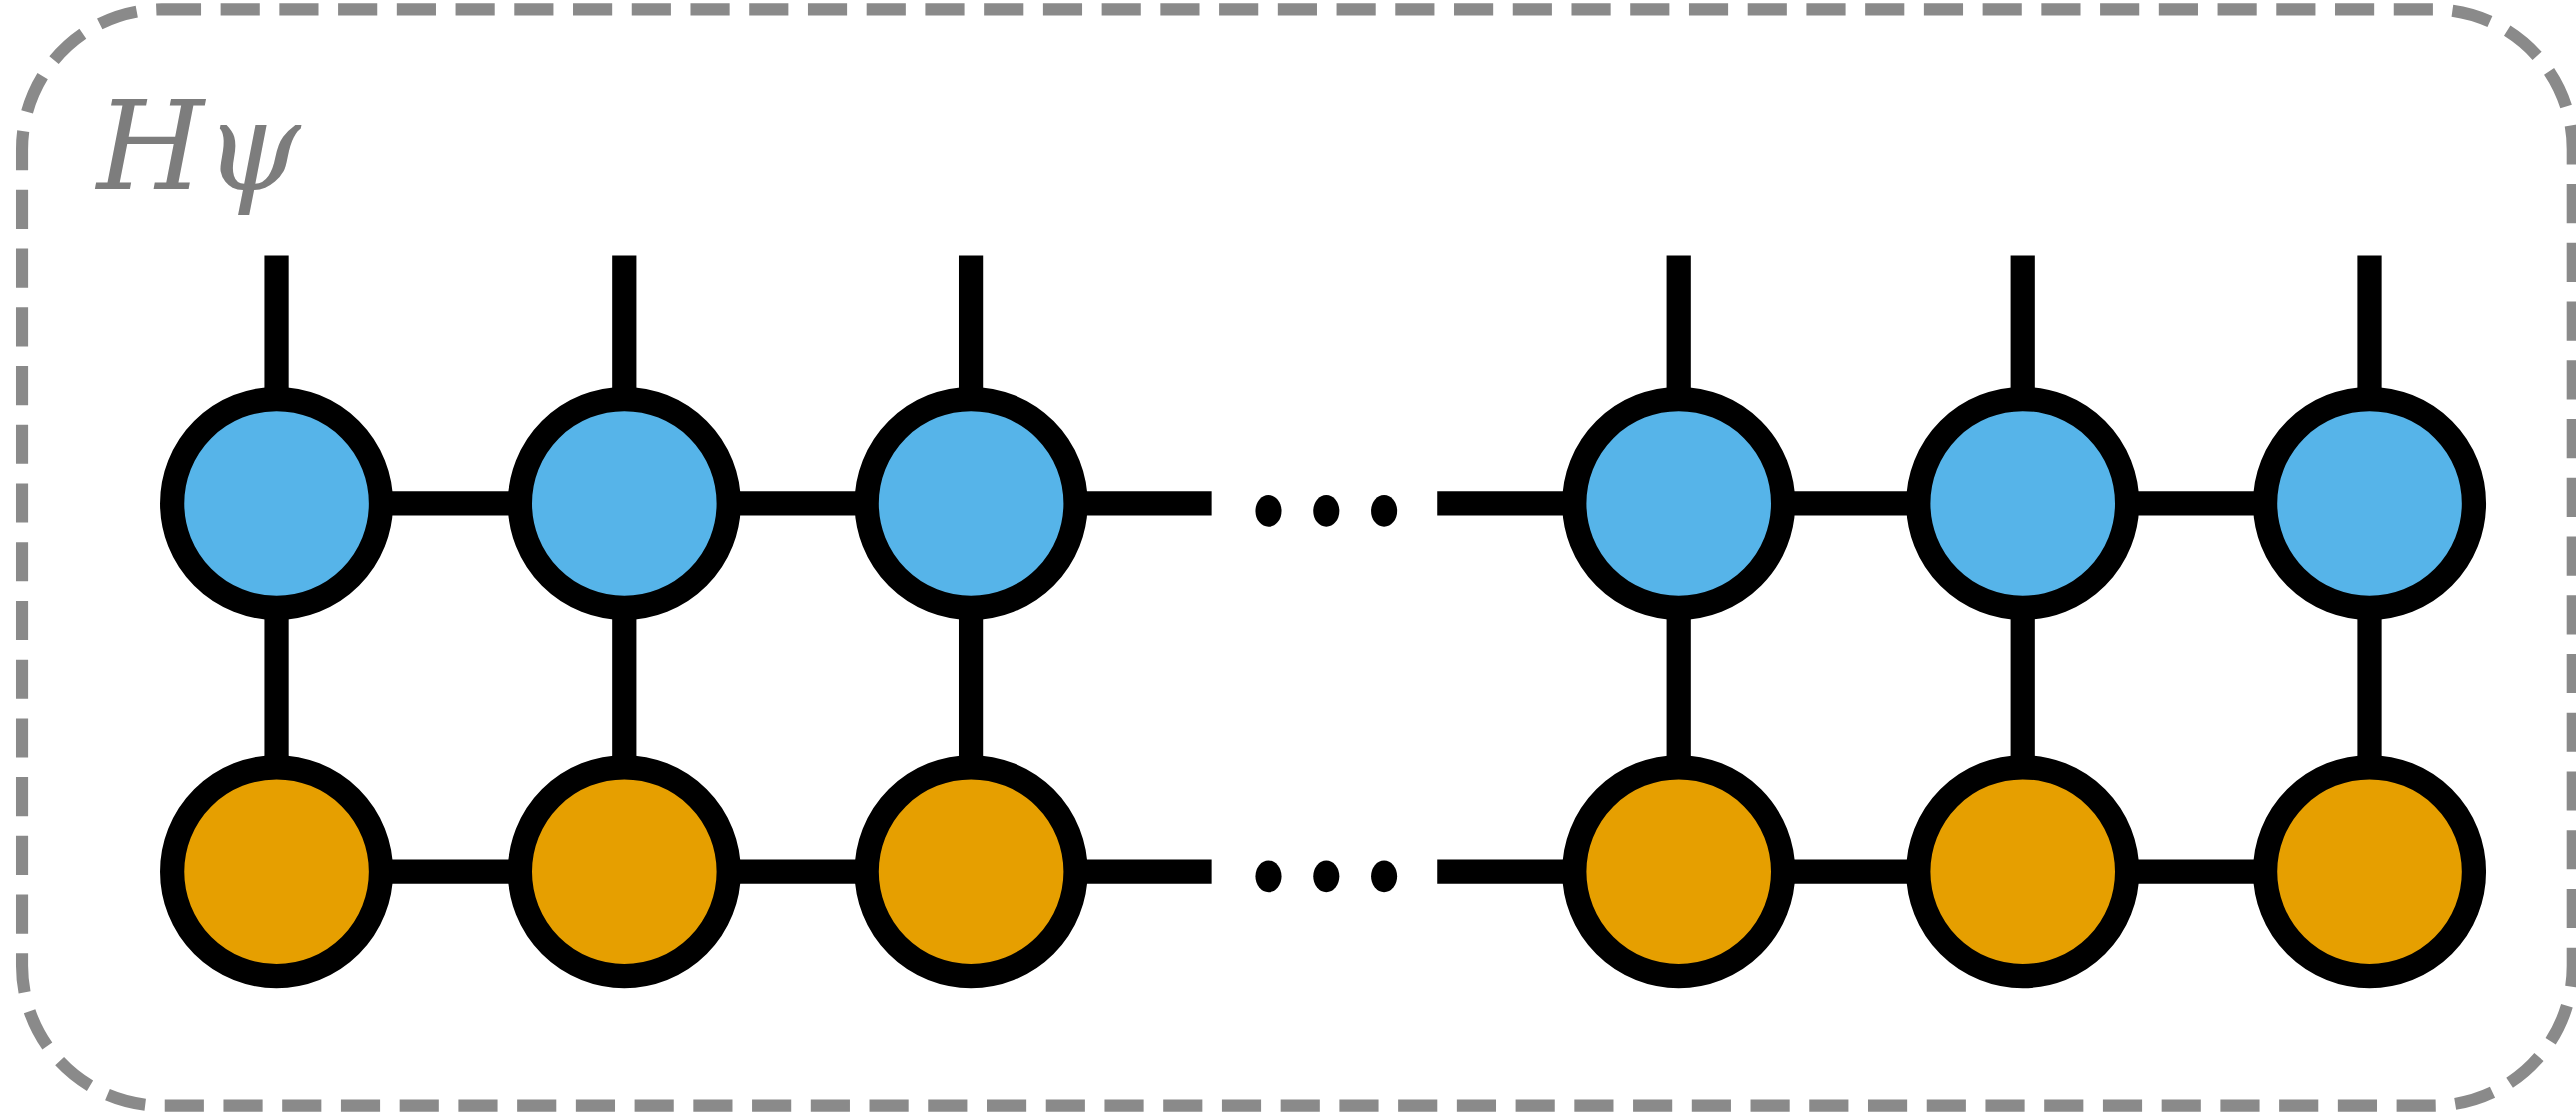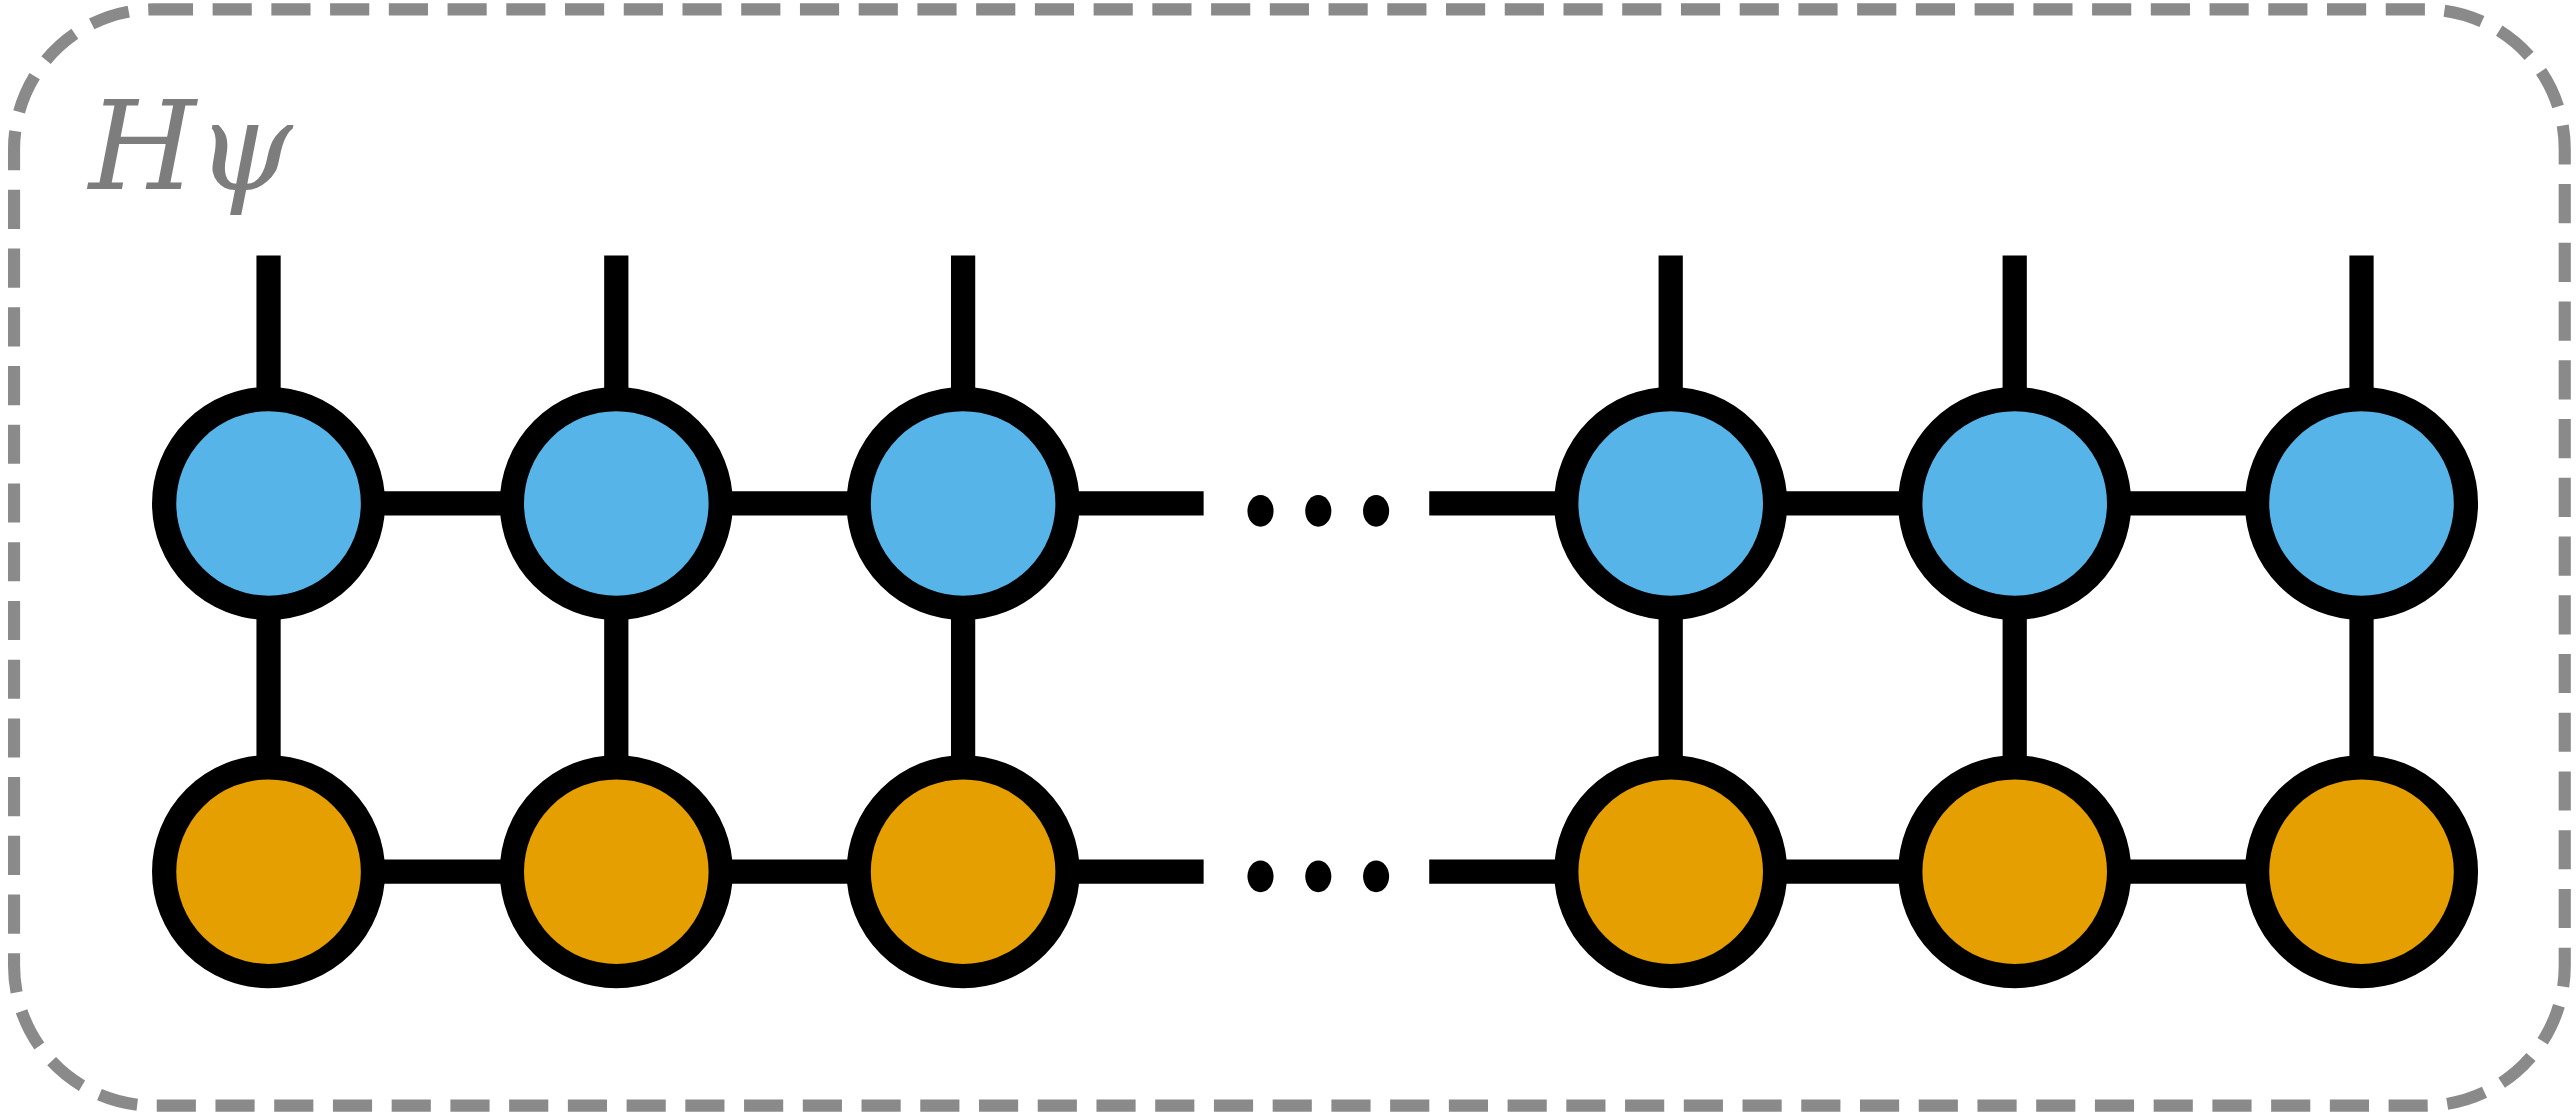--- a/index.html
+++ b/index.html
@@ -6,21 +6,21 @@
     margin: 0;
     padding: 0;
     background: #ffffff;
     width: 2576px;
     height: 1115px;
     overflow: hidden;
     font-family: "DejaVu Serif", serif;
   }
   #stage {
     position: absolute;
-    left: 0;
+    left: 8px;
     top: 0;
     width: 2174px;
     height: 1115px;
   }
   svg { display: block; }
   .figure-label {
     font-family: "DejaVu Serif", serif;
     font-style: italic;
   }
 </style>

